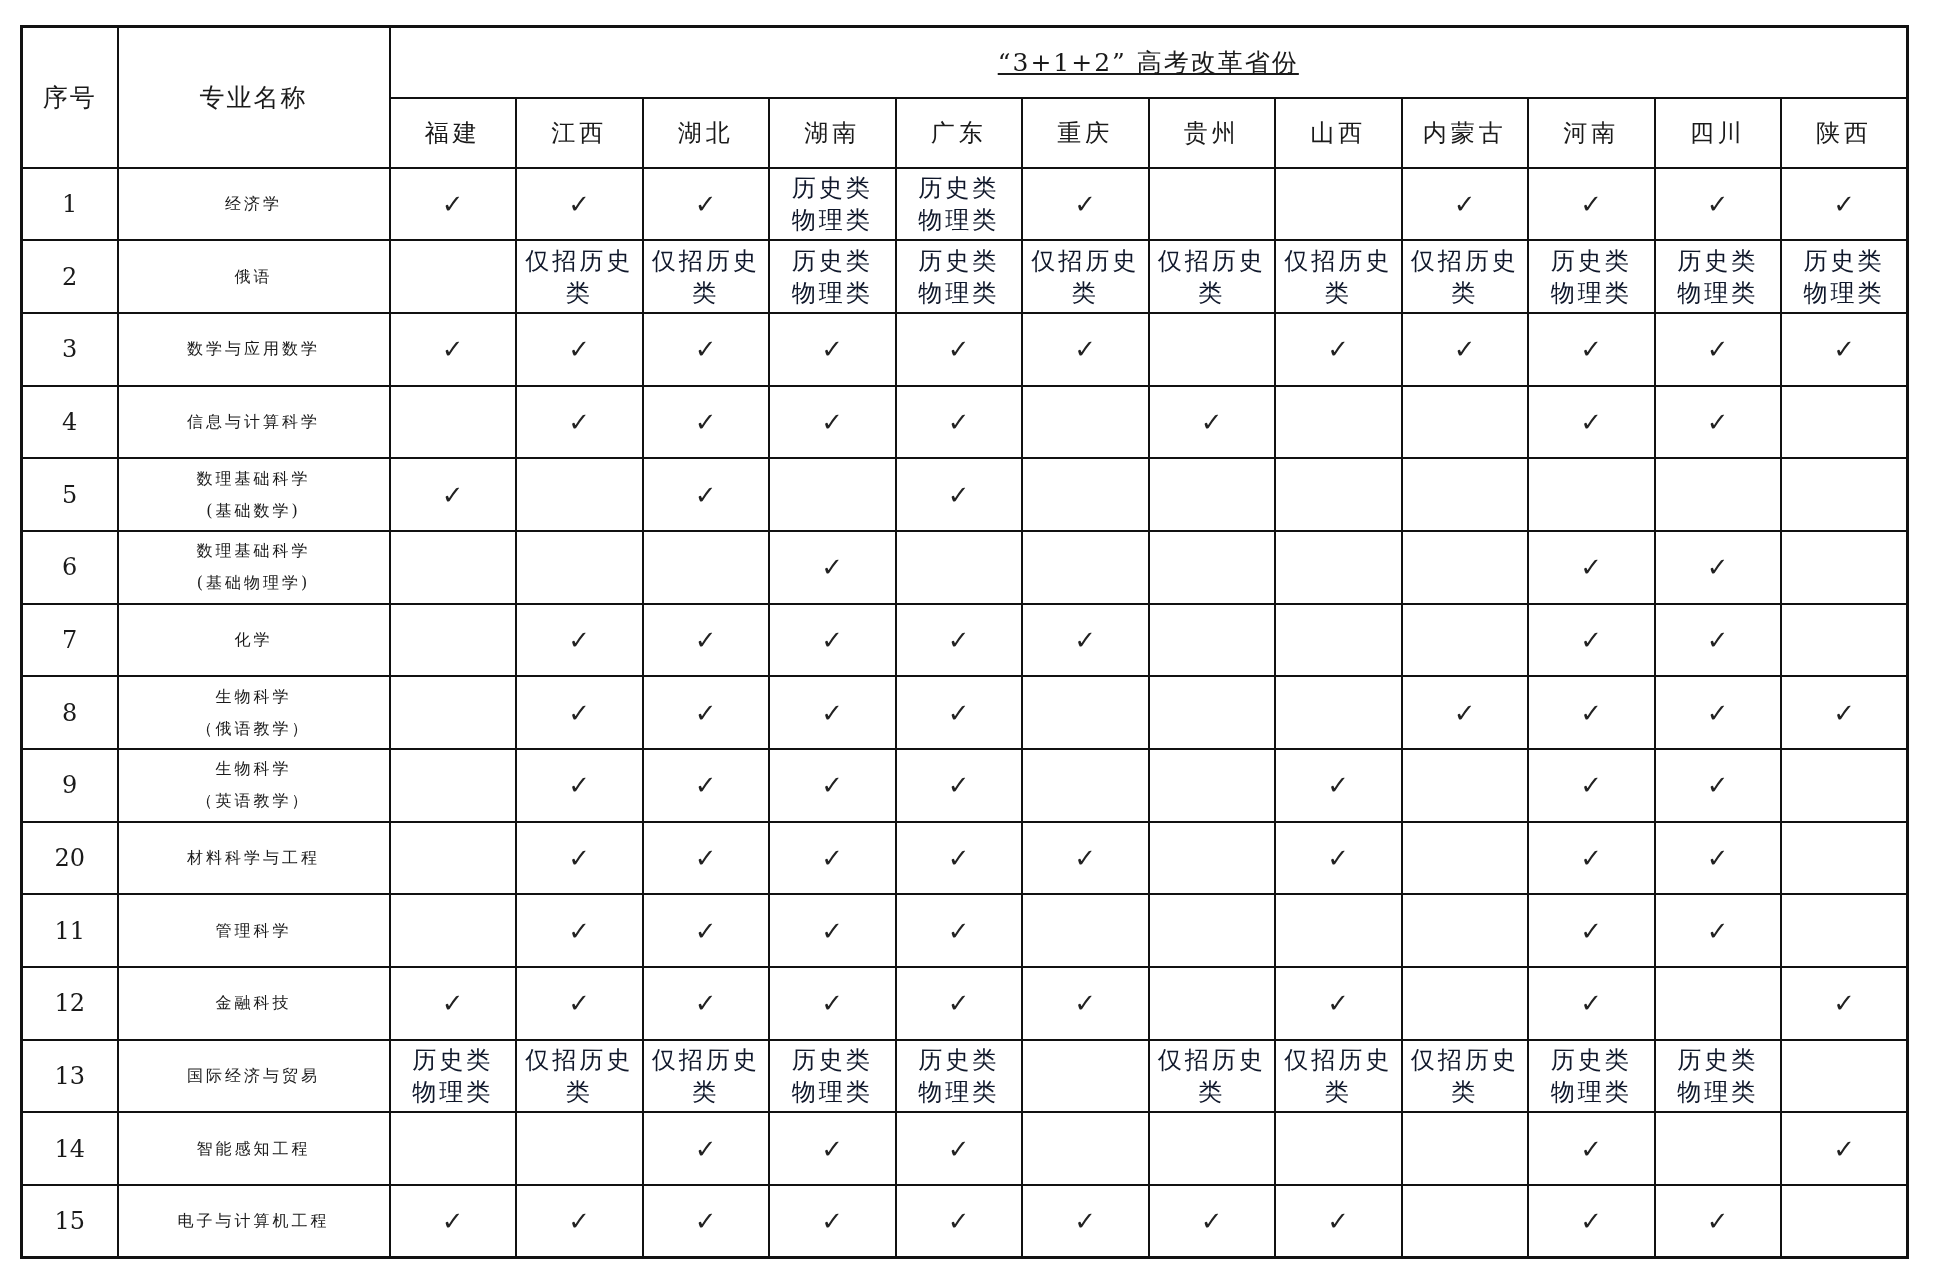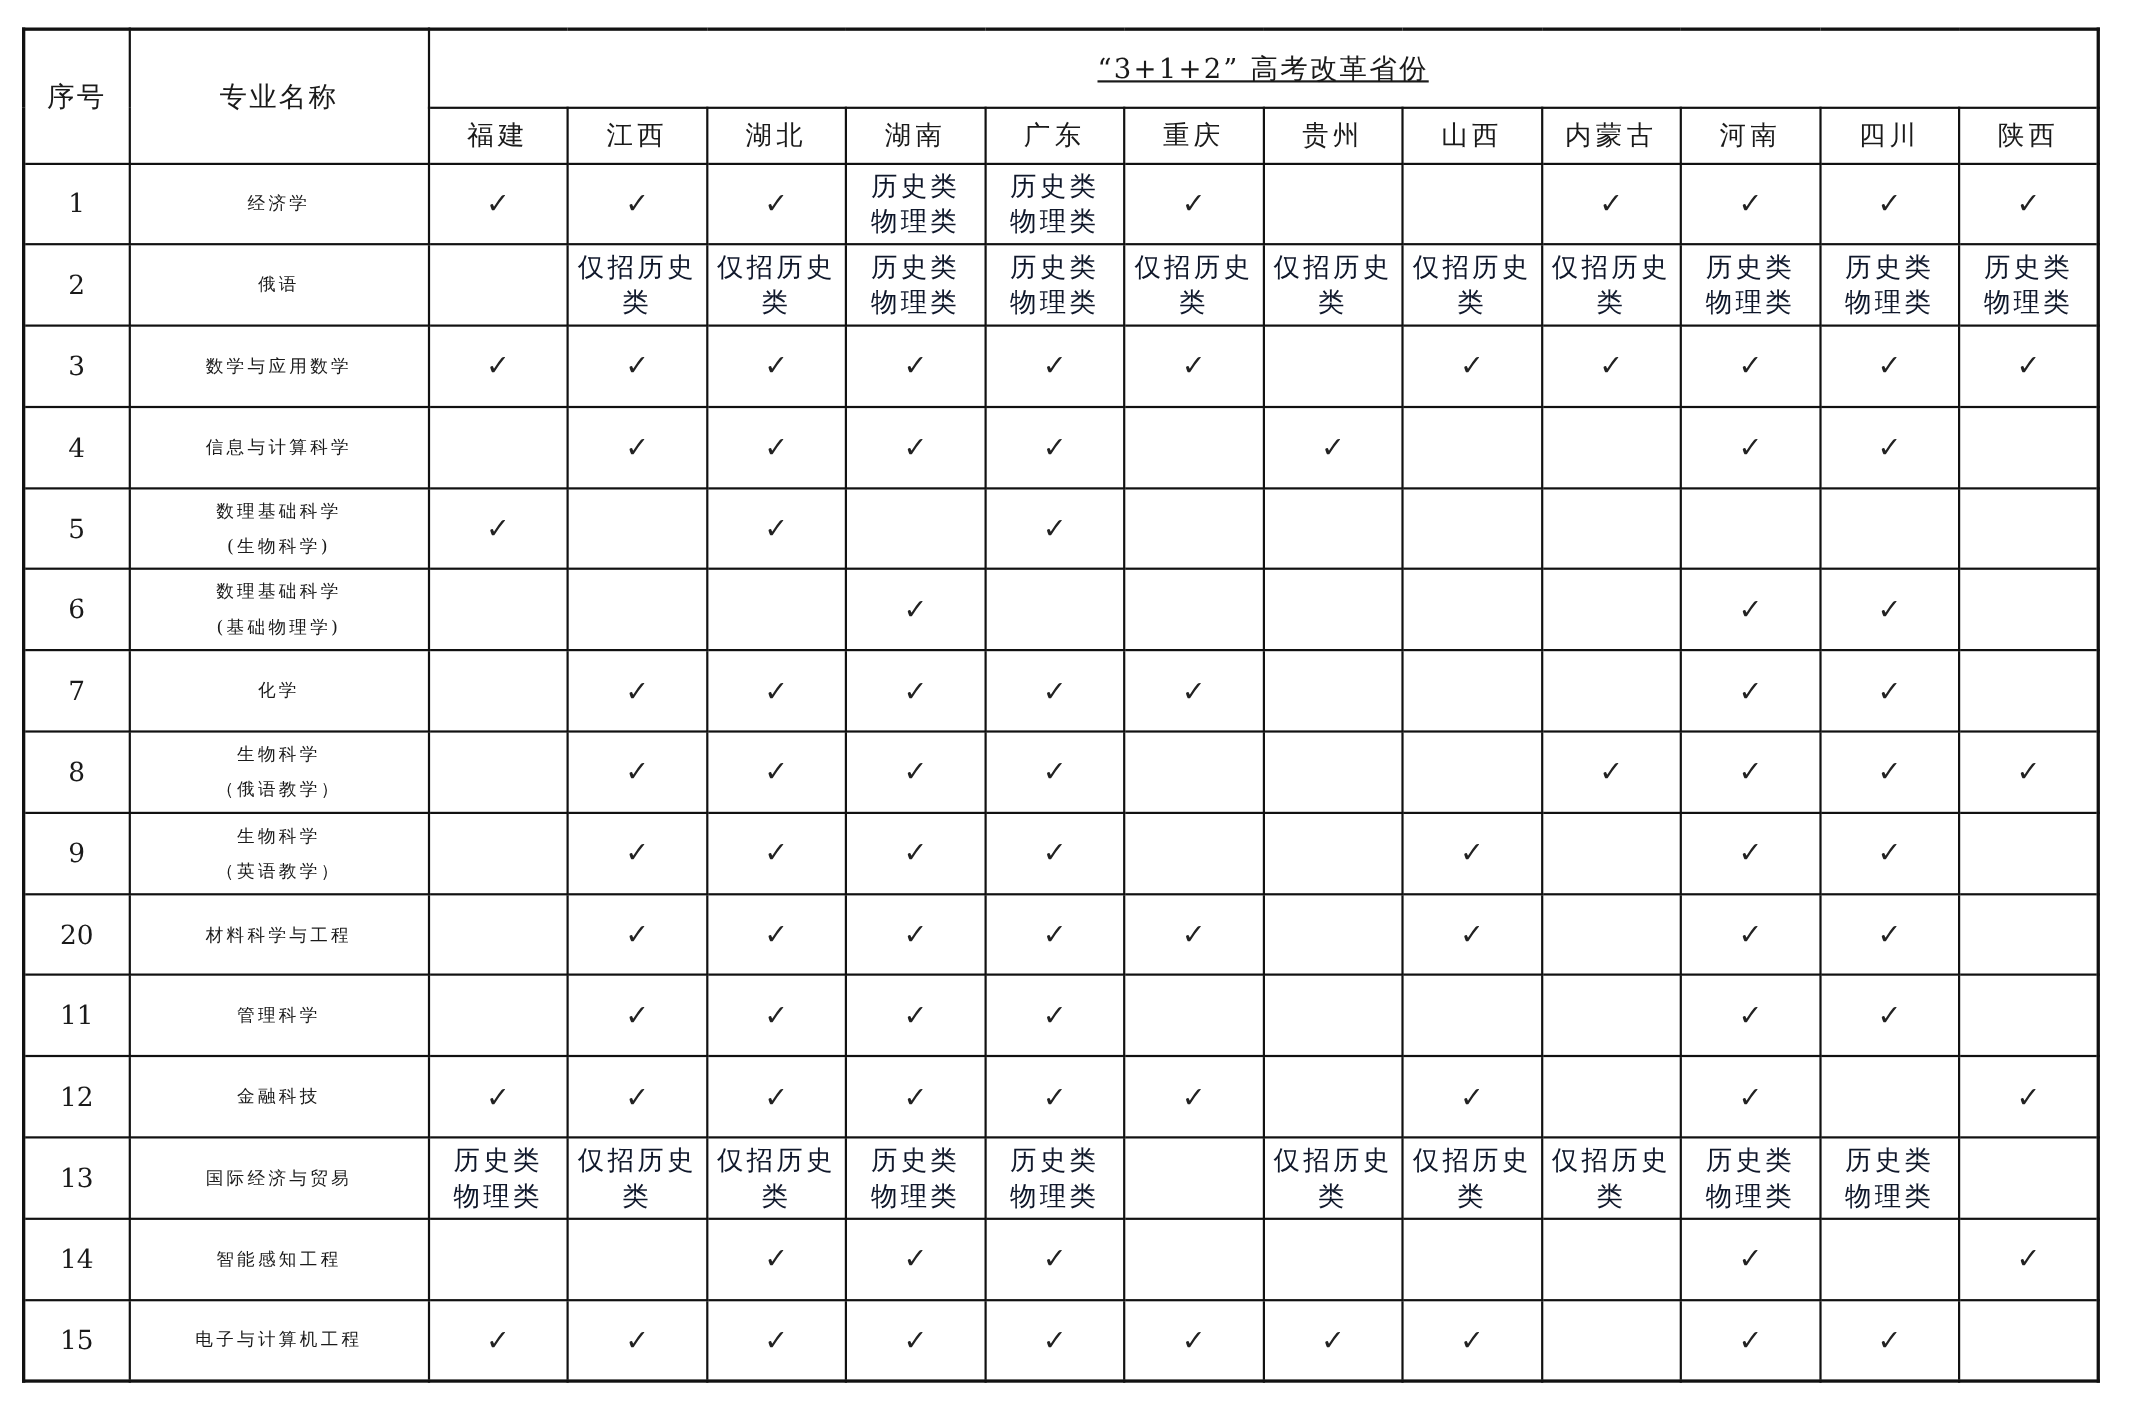--- a/index.html
+++ b/index.html
@@ -12,21 +12,21 @@
     border: 3px solid #111;
   }
   table.grid td, table.grid th {
     border: 2.5px solid #111; text-align: center; vertical-align: middle;
     padding: 0; font-weight: normal; overflow: hidden;
   }
   col.c-no { width: 96px; }
   col.c-major { width: 272px; }
   col.c-prov { width: 126.5px; }
   tr.h-title { height: 71px; }
-  tr.h-prov { height: 51px; }
+  tr.h-prov { height: 70px; }
   tr.data-row { height: 72.7px; }
   .hdr { font-size: 25px; letter-spacing: 2px; }
   .title-text { font-size: 25px; letter-spacing: 2px; text-decoration: underline; }
   .no { font-size: 24px; }
   .major { font-size: 16px; letter-spacing: 3px; line-height: 32px; }
   .prov-name { font-size: 24px; letter-spacing: 4px; }
   .check { font-size: 26px; color: #222; }
   .note { font-size: 24px; line-height: 32px; letter-spacing: 3px; color: #0f172a; }
   .line { display: block; }
 </style>
@@ -180,21 +180,21 @@
         <td></td>
         <td></td>
         <td class="check">✓</td>
         <td class="check">✓</td>
         <td></td>
       </tr>
       <tr class="data-row">
         <td class="no">5</td>
         <td class="major">
           <span class="line">数理基础科学</span>
-          <span class="line">(生物科学)</span>
+          <span class="line">(基础数学)</span>
         </td>
         <td class="check">✓</td>
         <td></td>
         <td class="check">✓</td>
         <td></td>
         <td class="check">✓</td>
         <td></td>
         <td></td>
         <td></td>
         <td></td>

